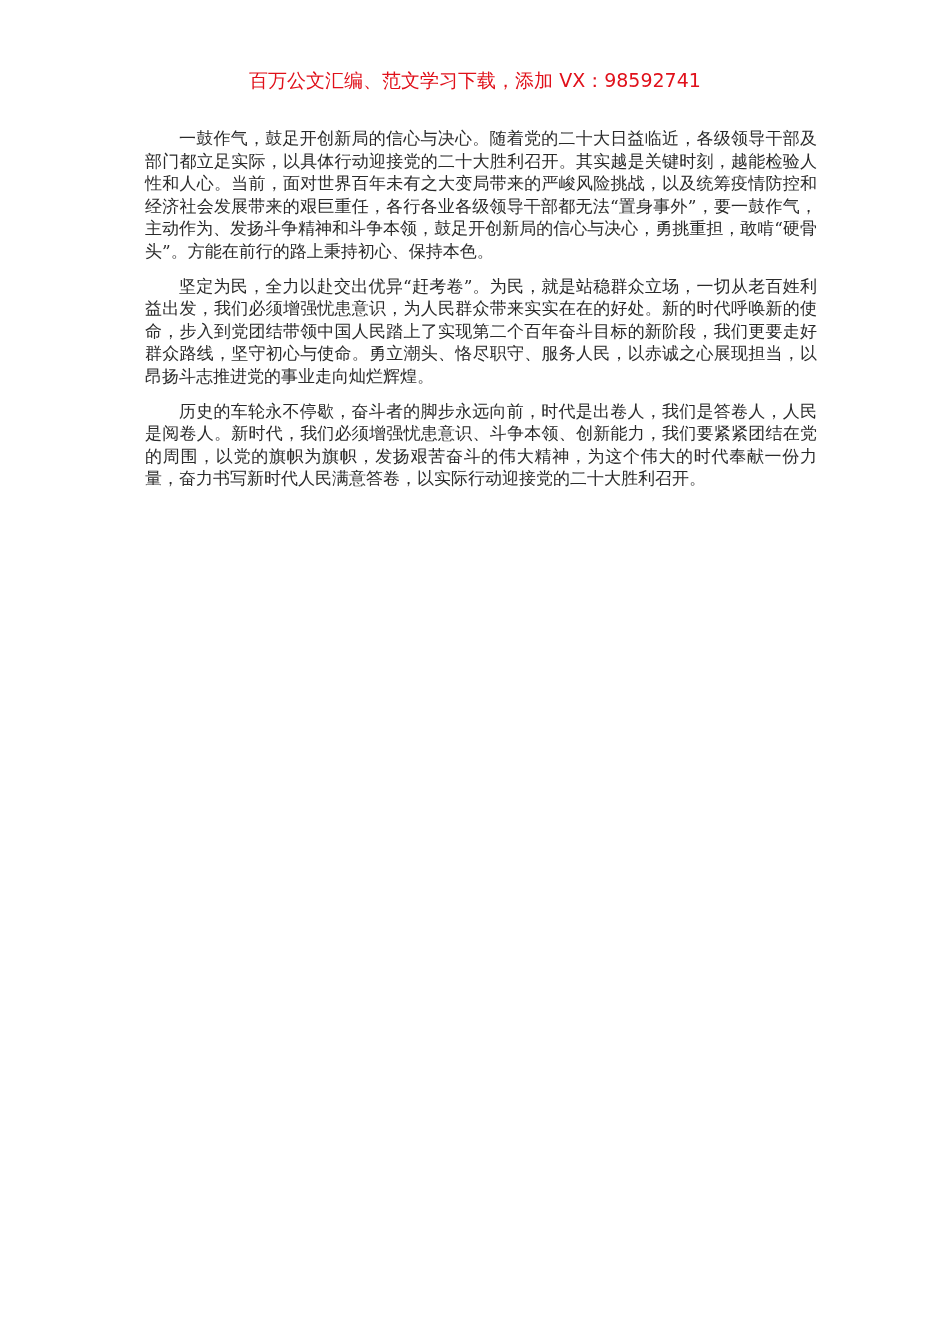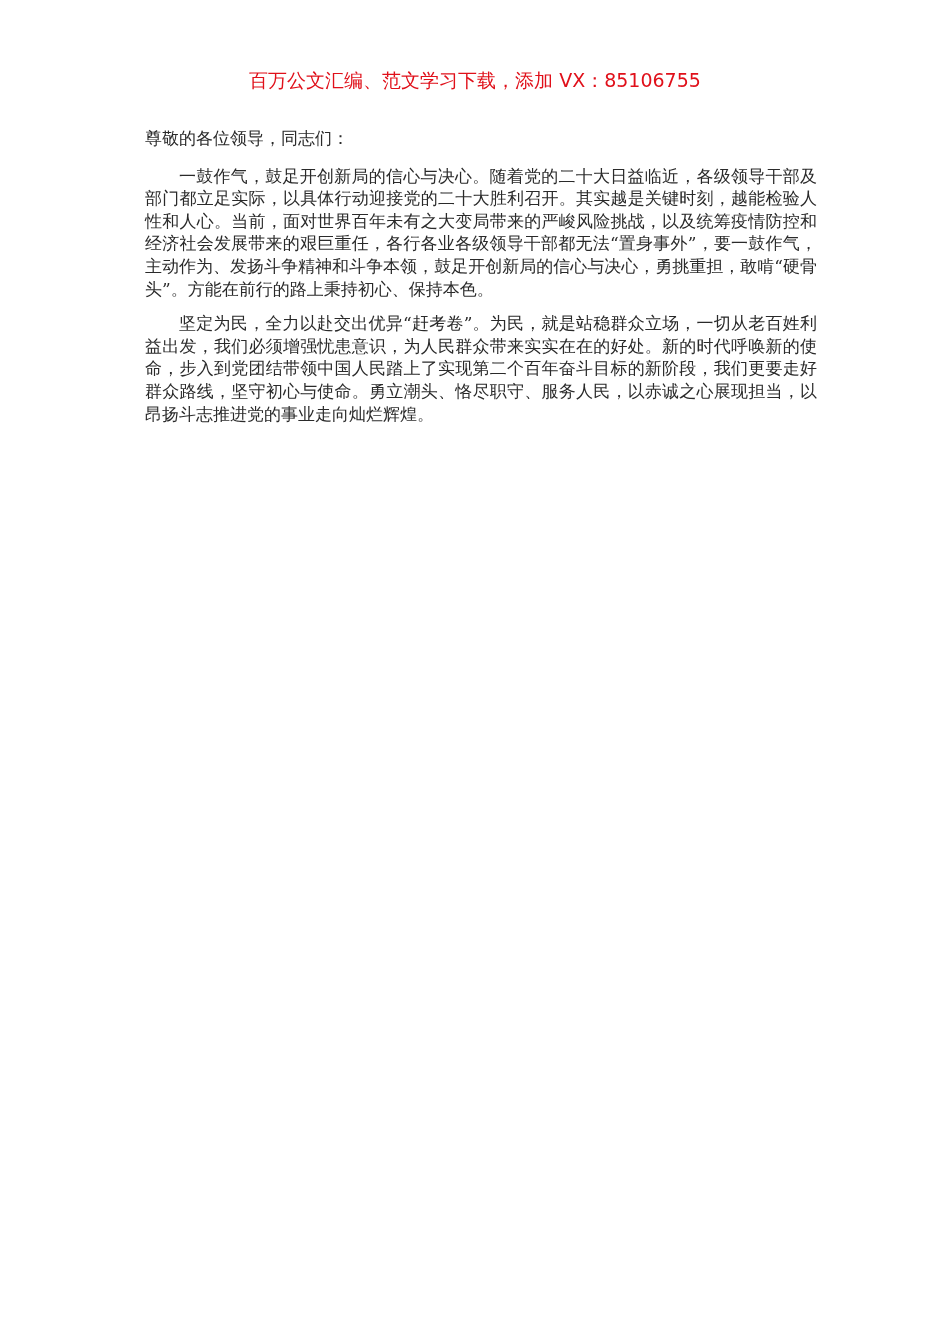--- a/index.html
+++ b/index.html
@@ -16,20 +16,20 @@
       color: #2a2a2a; text-align: justify;
     }
     .body-text p { margin: 0 0 12px 0; }
     .body-text p.indent { text-indent: 2em; }
     .greeting { margin-bottom: 15px !important; }
   </style>
 </head>
 <body>
 
 <div class="page">
-  <div class="header">百万公文汇编、范文学习下载，添加 VX：85106755</div>
+  <div class="header">百万公文汇编、范文学习下载，添加 VX：98592741</div>
 
   <div class="body-text">
-    <p class="greeting">尊敬的各位领导，同志们：</p>
     <p class="indent">一鼓作气，鼓足开创新局的信心与决心。随着党的二十大日益临近，各级领导干部及部门都立足实际，以具体行动迎接党的二十大胜利召开。其实越是关键时刻，越能检验人性和人心。当前，面对世界百年未有之大变局带来的严峻风险挑战，以及统筹疫情防控和经济社会发展带来的艰巨重任，各行各业各级领导干部都无法“置身事外”，要一鼓作气，主动作为、发扬斗争精神和斗争本领，鼓足开创新局的信心与决心，勇挑重担，敢啃“硬骨头”。方能在前行的路上秉持初心、保持本色。</p>
     <p class="indent">坚定为民，全力以赴交出优异“赶考卷”。为民，就是站稳群众立场，一切从老百姓利益出发，我们必须增强忧患意识，为人民群众带来实实在在的好处。新的时代呼唤新的使命，步入到党团结带领中国人民踏上了实现第二个百年奋斗目标的新阶段，我们更要走好群众路线，坚守初心与使命。勇立潮头、恪尽职守、服务人民，以赤诚之心展现担当，以昂扬斗志推进党的事业走向灿烂辉煌。</p>
+    <p class="indent">历史的车轮永不停歇，奋斗者的脚步永远向前，时代是出卷人，我们是答卷人，人民是阅卷人。新时代，我们必须增强忧患意识、斗争本领、创新能力，我们要紧紧团结在党的周围，以党的旗帜为旗帜，发扬艰苦奋斗的伟大精神，为这个伟大的时代奉献一份力量，奋力书写新时代人民满意答卷，以实际行动迎接党的二十大胜利召开。</p>
   </div>
 </div>
 
 </body></html>

